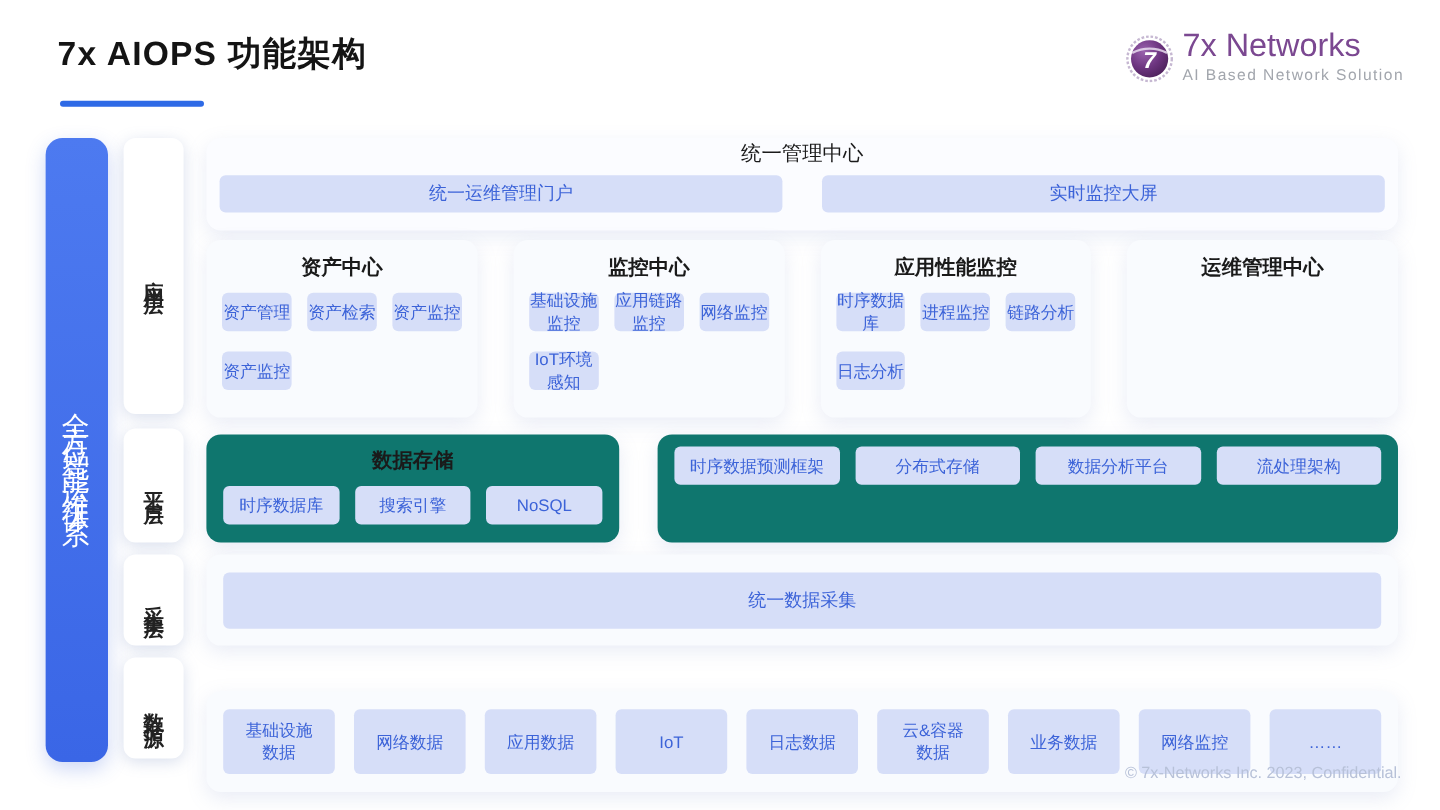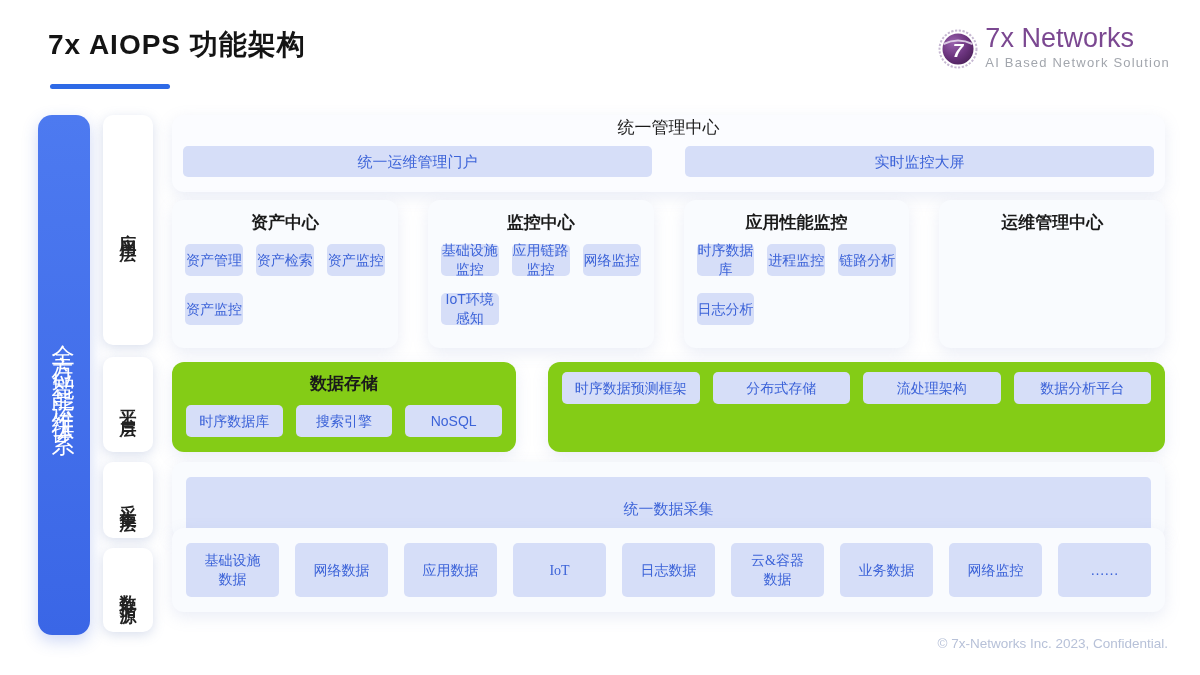--- a/index.html
+++ b/index.html
@@ -76,33 +76,33 @@
 
   
   .feature-row { position:absolute; left:172px; top:200px; width:993px; height:148px; display:flex; gap:30px; }
   .feature-card { flex:1; position:relative; background:#f9fbfe; border-radius:12px; box-shadow:0 5px 16px rgba(130,150,200,.17); }
   .feature-card .card-title { margin-top:11px; }
   .feature-grid { display:grid; grid-template-columns:1fr 1fr 1fr; column-gap:13px; row-gap:17px; padding:10px 13px 0; }
   .feature-grid .chip { height:32px; }
 
   
   .platform-row { position:absolute; left:172px; top:362px; width:993px; height:90px; display:flex; gap:32px; }
-  .platform-card { position:relative; background:#84cc16; border-radius:12px; box-shadow:0 5px 16px rgba(130,150,200,.17); }
+  .platform-card { position:relative; background:#0f766e; border-radius:12px; box-shadow:0 5px 16px rgba(130,150,200,.17); }
   .platform-card .card-title { margin-top:10px; }
   .storage-card { width:344px; }
   .bigdata-card { flex:1; }
   .platform-chips { display:flex; gap:13px; padding:10px 14px 0; }
   .platform-chips .chip { flex:1; height:32px; }
 
   
   .collect-card { left:172px; top:462px; width:993px; height:76px; }
-  .collect-chip { margin:15px 14px; height:65px; font-size:15px;font-family:Liberation Serif, serif; }
-
-  
-  .source-card { left:172px; top:528px; width:993px; height:84px;font-family:Liberation Serif, serif; }
+  .collect-chip { margin:15px 14px; height:47px; font-size:15px; }
+
+  
+  .source-card { left:172px; top:576px; width:993px; height:84px; }
   .source-chips { display:flex; gap:16px; padding:15px 14px; }
   .source-chips .chip { flex:1; height:54px; }
 
   .footer-note {
     position:absolute; right:32px; top:636px;
     font-size:13.5px; color:#b7c1d8;
   }
 </style>
 </head>
 <body>
@@ -194,22 +194,22 @@
     <div class="platform-chips">
       <div class="chip">时序数据库</div>
       <div class="chip">搜索引擎</div>
       <div class="chip">NoSQL</div>
     </div>
   </div>
   <div class="platform-card bigdata-card">
     <div class="platform-chips">
       <div class="chip">时序数据预测框架</div>
       <div class="chip">分布式存储</div>
+      <div class="chip">数据分析平台</div>
       <div class="chip">流处理架构</div>
-      <div class="chip">数据分析平台</div>
     </div>
   </div>
 </div>
 
 <div class="card collect-card">
   <div class="chip collect-chip">统一数据采集</div>
 </div>
 
 <div class="card source-card">
   <div class="source-chips">

